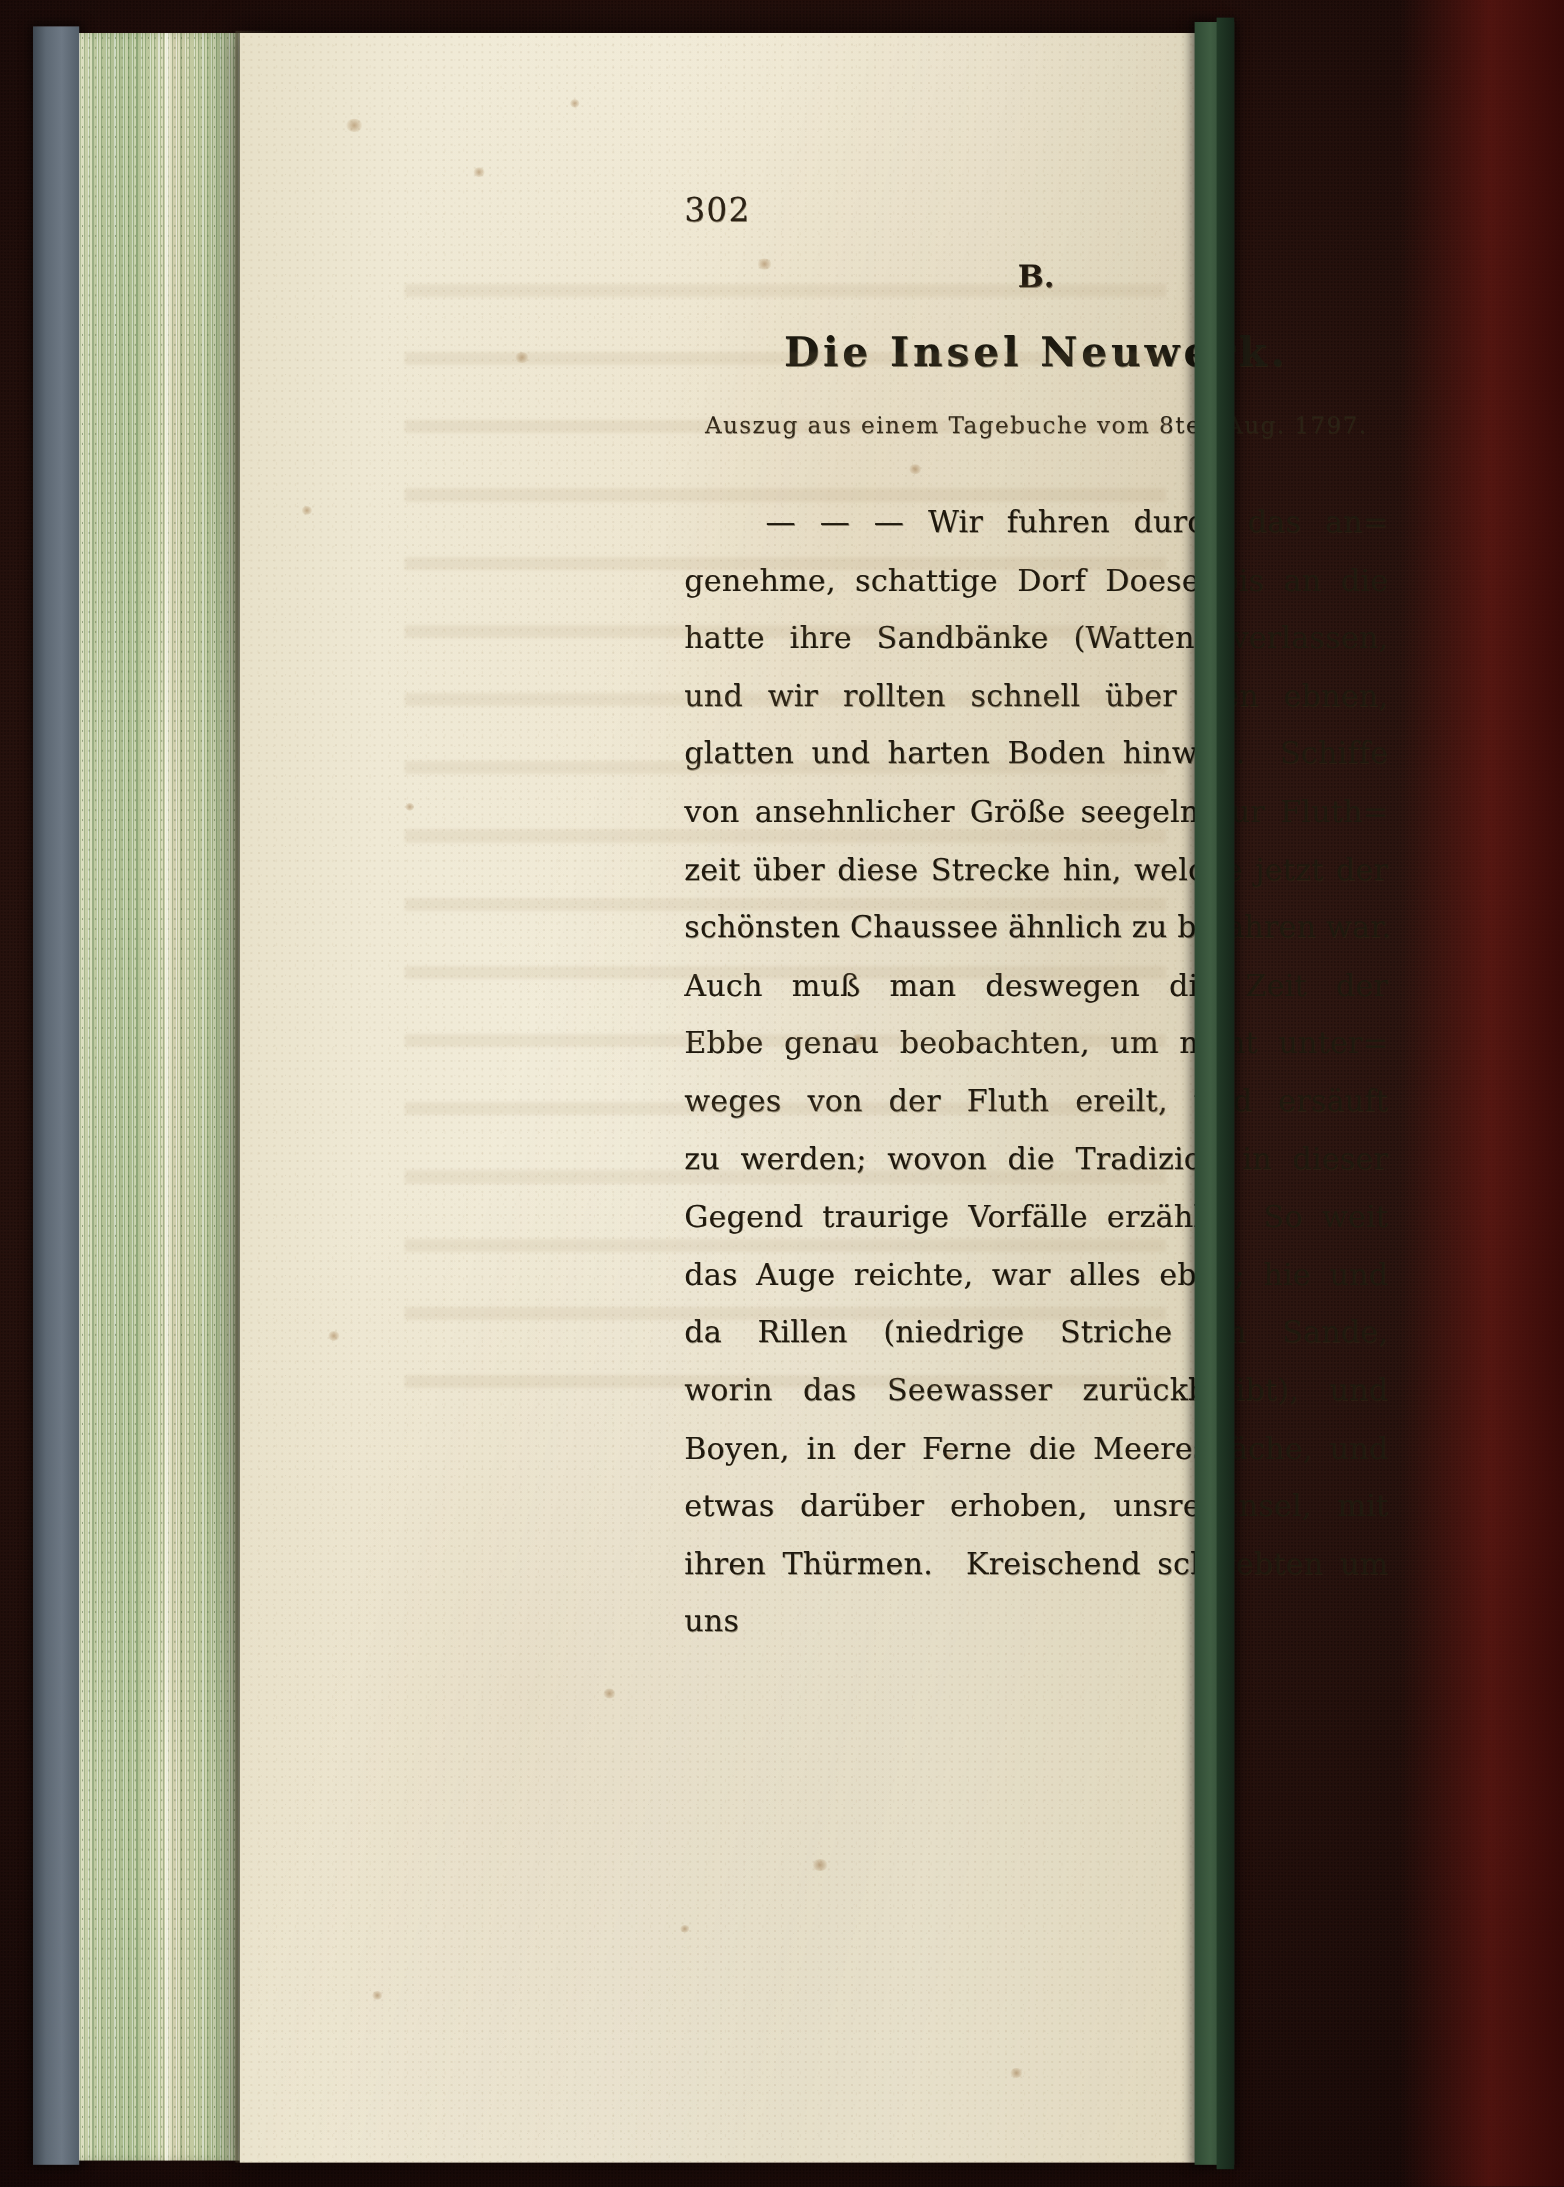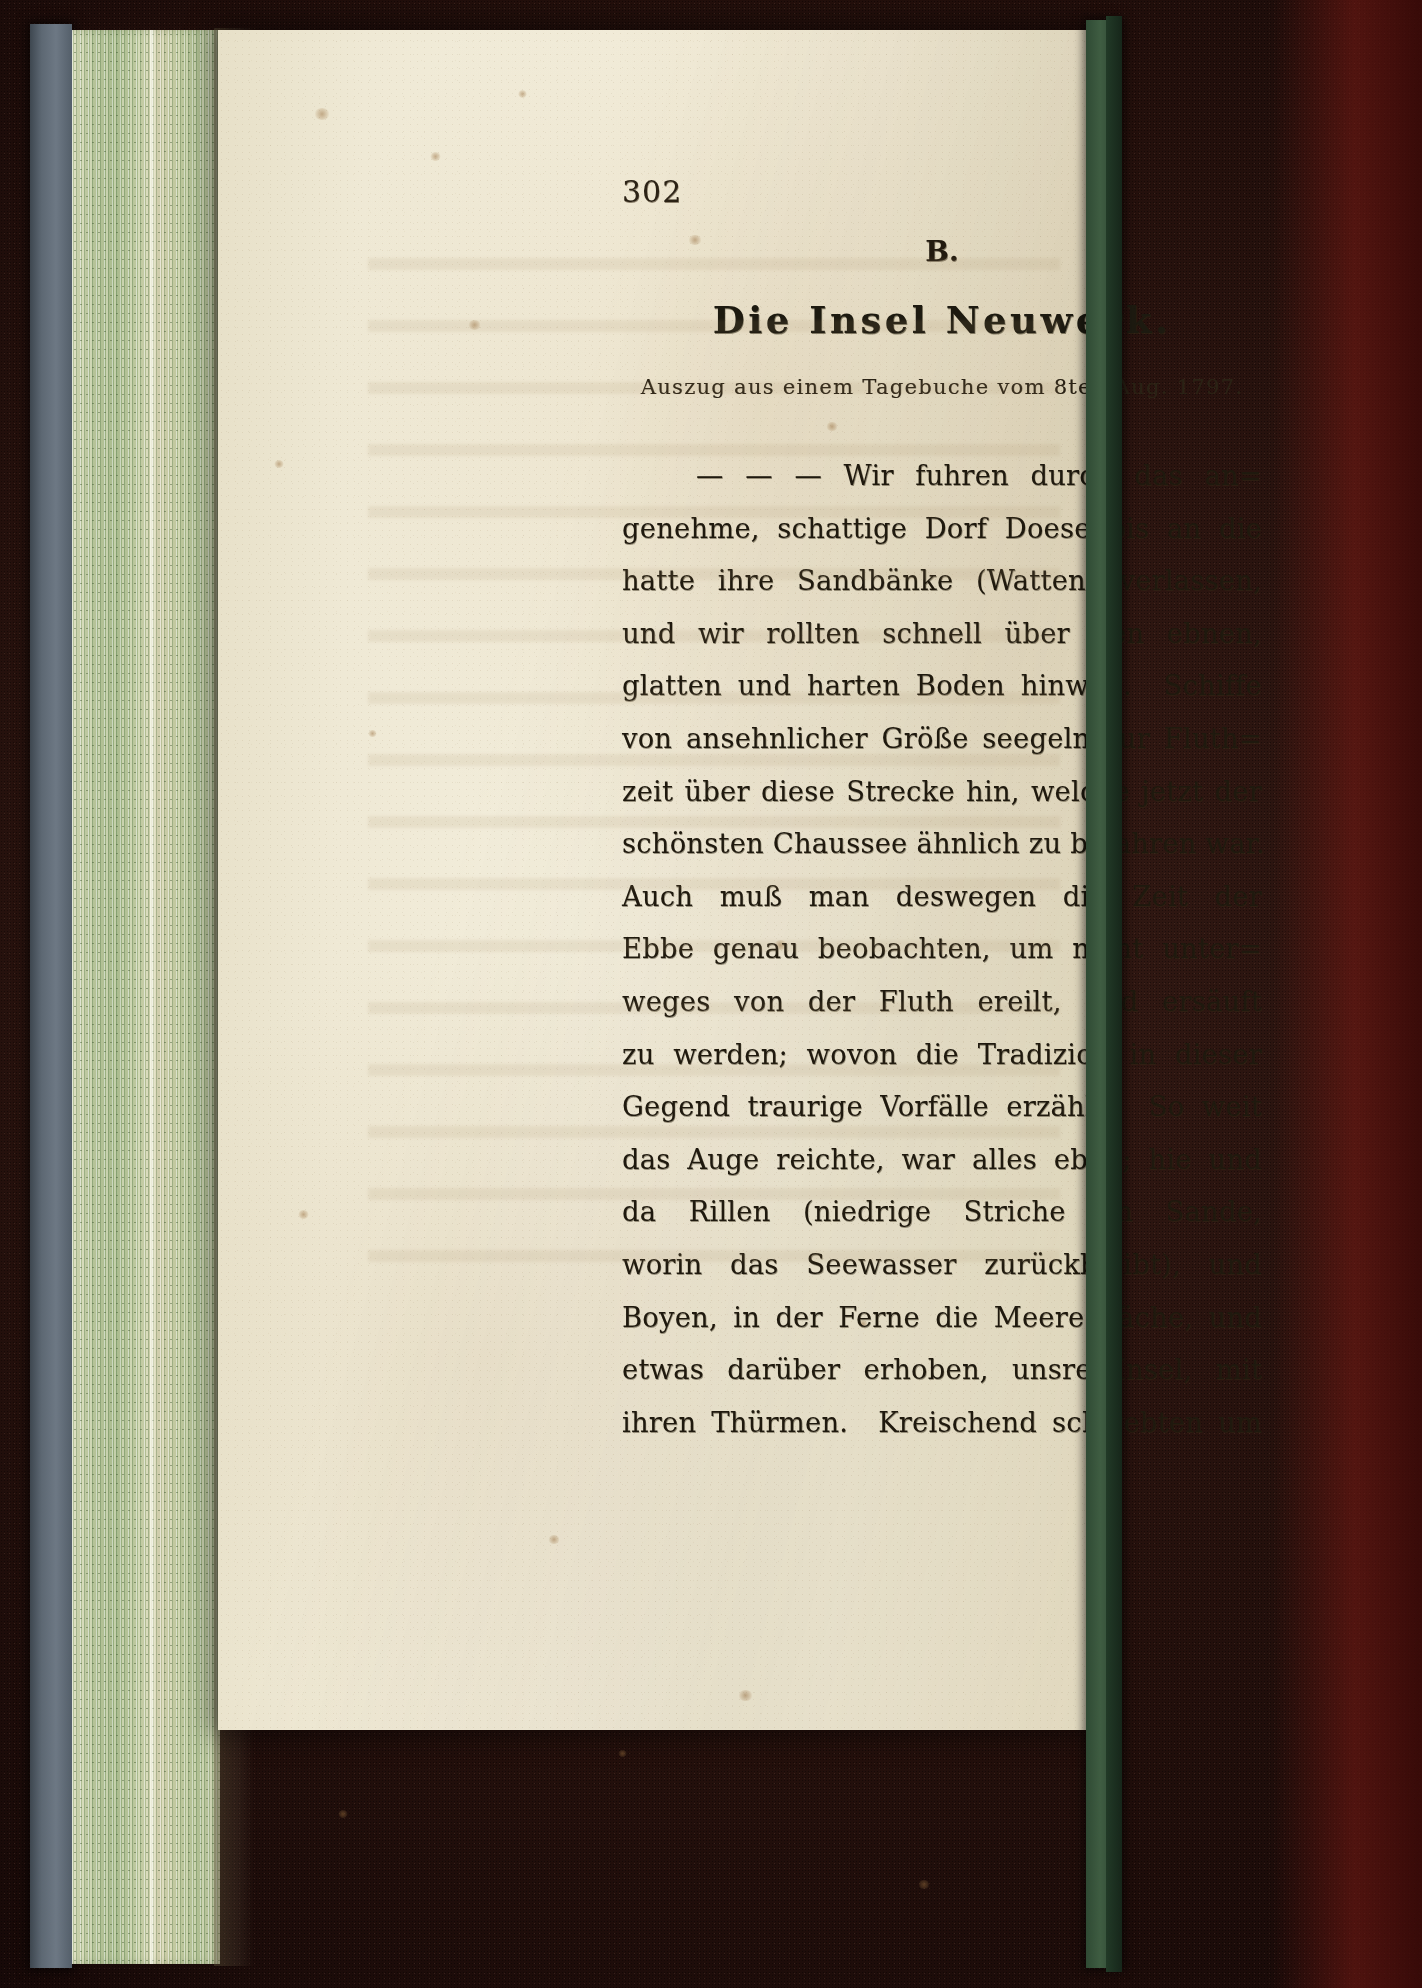--- a/index.html
+++ b/index.html
@@ -47,21 +47,21 @@
     box-shadow:inset -6px 0 14px -6px rgba(60,70,40,.55);}
   .foredge::after{content:"";position:absolute;inset:0;opacity:.55;
     background-image:radial-gradient(rgba(60,85,45,.8) .7px,transparent .8px);
     background-size:6px 9px;}
   .edge-hi{position:absolute;left:150px;top:30px;width:5px;height:1934px;
     background:linear-gradient(90deg,rgba(255,255,245,.85),rgba(255,255,240,.1));}
   .gutter-shadow{position:absolute;left:214px;top:28px;width:40px;height:1938px;
     background:linear-gradient(90deg,rgba(90,80,55,.45) 0%,rgba(150,140,110,.12) 60%,rgba(0,0,0,0) 100%);}
 
   
-  .leaf{position:absolute;left:218px;top:30px;width:872px;height:1700px;
+  .leaf{position:absolute;left:218px;top:30px;width:872px;height:1936px;
     background:
       radial-gradient(70% 45% at 62% 22%, rgba(190,160,110,.16) 0%, rgba(190,160,110,0) 70%),
       radial-gradient(55% 35% at 30% 78%, rgba(185,158,112,.13) 0%, rgba(185,158,112,0) 72%),
       linear-gradient(92deg,#e7e0c8 0%,#efe9d5 16%,#f3eedc 42%,#f0ead6 72%,#e4dcc2 100%);
     box-shadow:0 0 26px 6px rgba(0,0,0,.45);}
   
   .leaf::before{content:"";position:absolute;inset:0;pointer-events:none;opacity:.5;
     background-image:
       radial-gradient(rgba(150,126,86,.30) .6px,transparent .7px),
       radial-gradient(rgba(120,100,66,.20) .5px,transparent .6px),
@@ -171,19 +171,20 @@
         <div class="ln">Ebbe genau beobachten, um nicht unter=</div>
         <div class="ln">weges von der Fluth ereilt, und ersäuft</div>
         <div class="ln">zu werden; wovon die Tradizion in dieser</div>
         <div class="ln">Gegend traurige Vorfälle erzählt.  So weit</div>
         <div class="ln">das Auge reichte, war alles eben; hie und</div>
         <div class="ln">da Rillen (niedrige Striche im Sande,</div>
         <div class="ln">worin das Seewasser zurückbleibt), und</div>
         <div class="ln">Boyen, in der Ferne die Meeresfläche, und</div>
         <div class="ln">etwas darüber erhoben, unsre Insel, mit</div>
         <div class="ln">ihren Thürmen.  Kreischend schwebten um</div>
+        <div class="ln-last">uns</div>
       </div>
 
   </div>
 </div>
 
 <div class="board-right"></div>
 <div class="board-right-outer"></div>
 
 </body></html>

